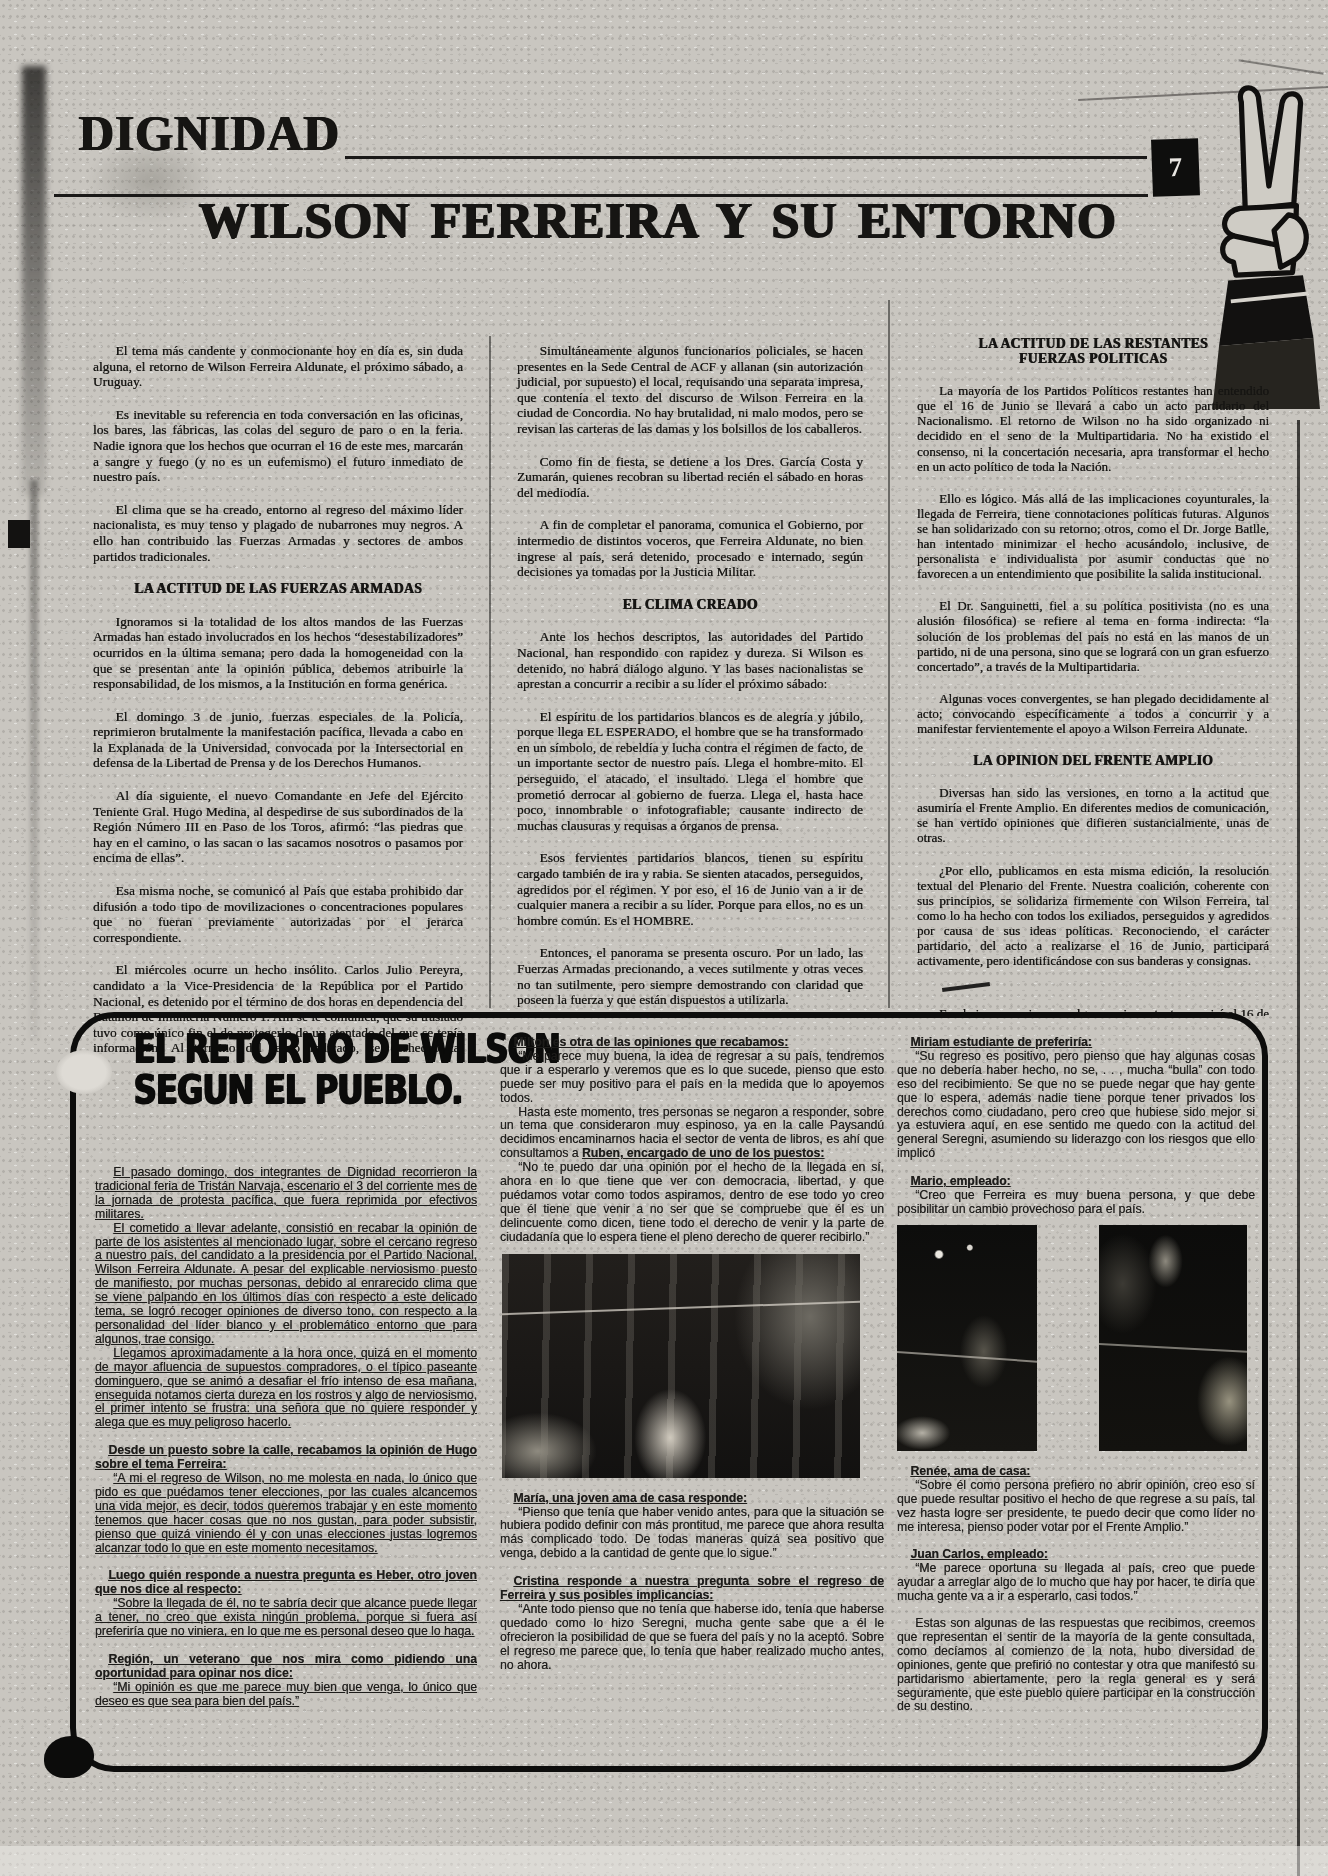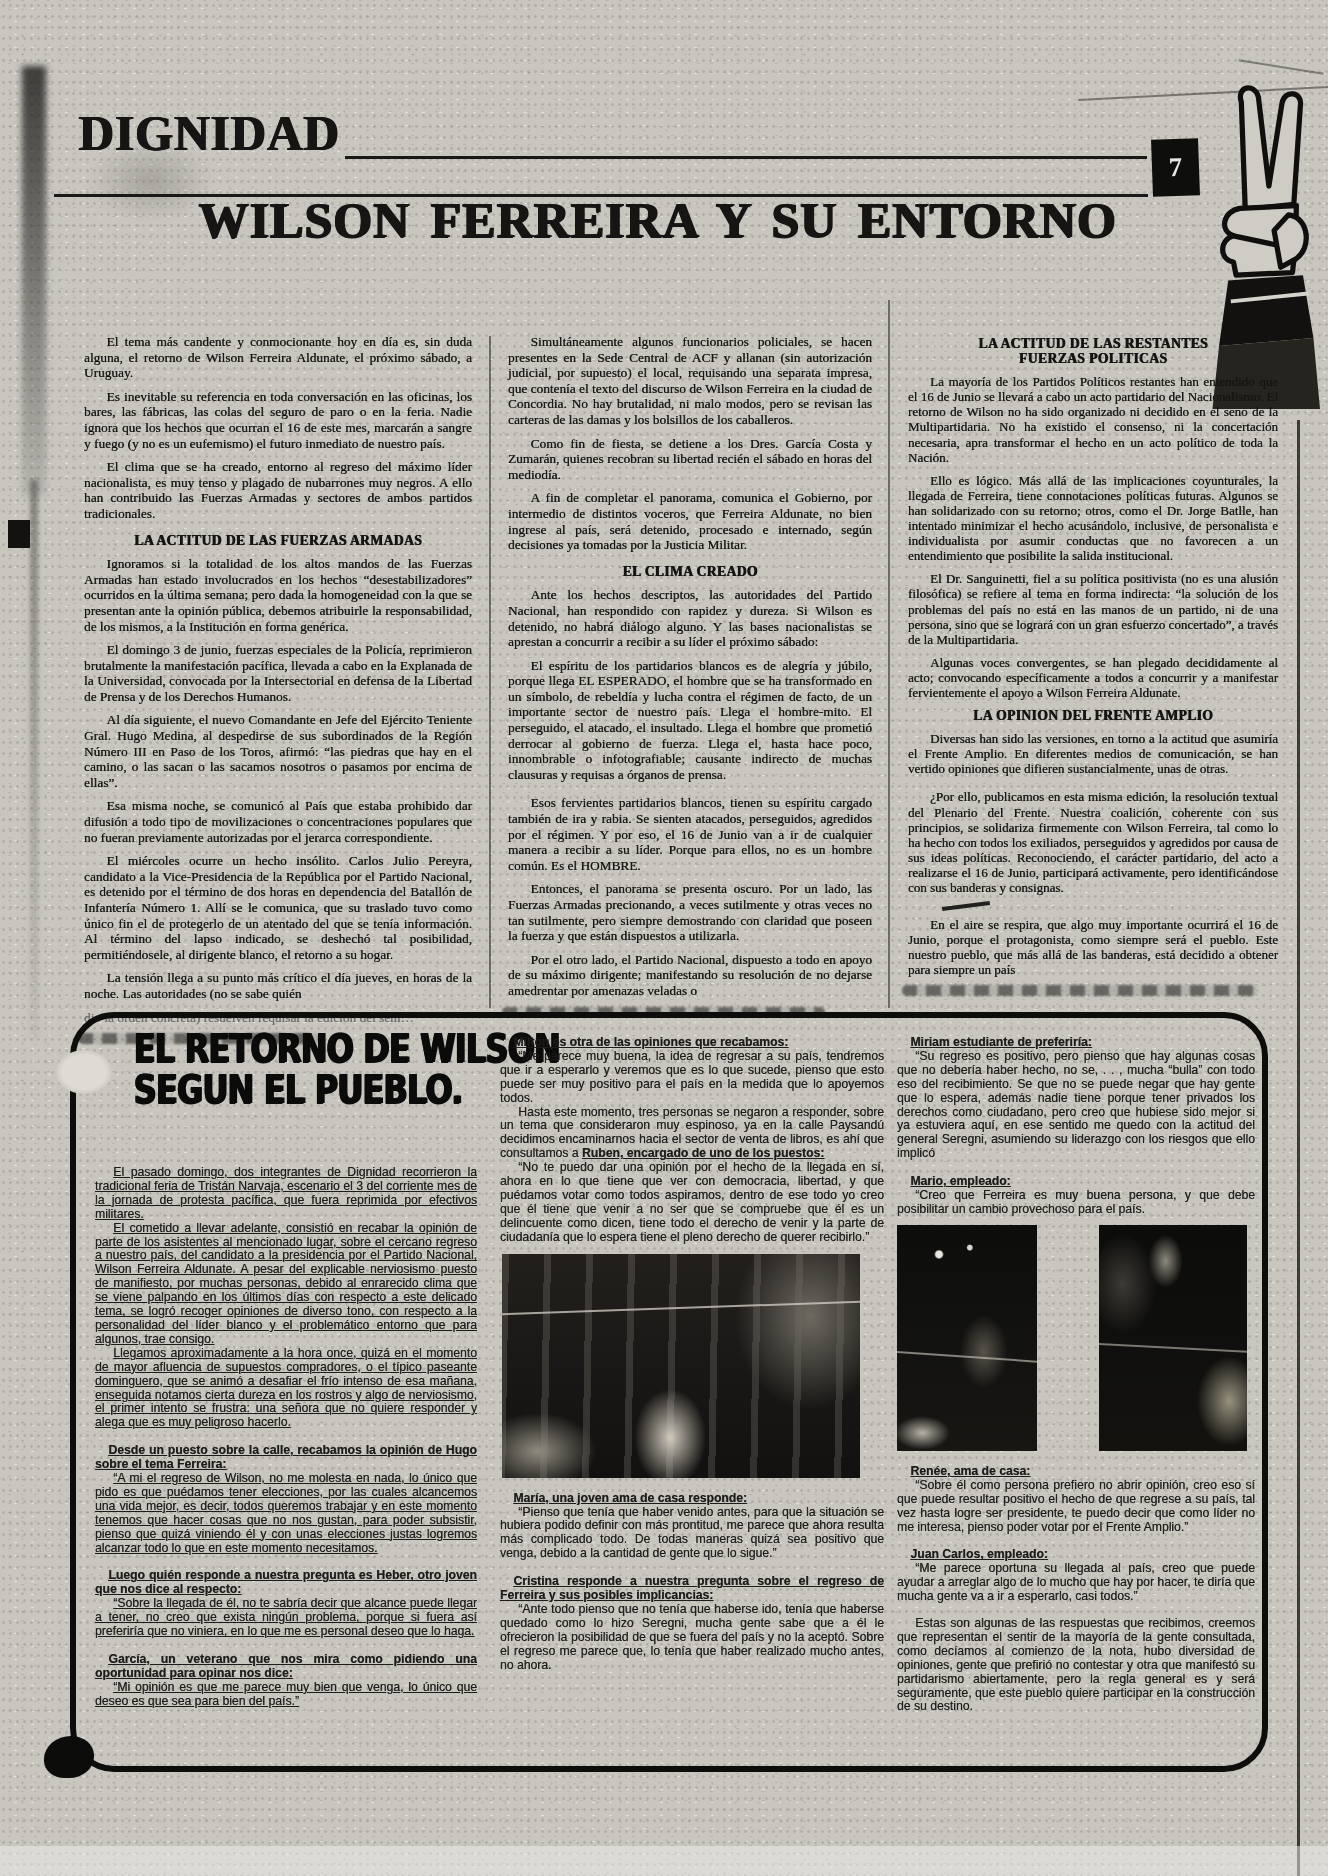--- a/index.html
+++ b/index.html
@@ -27,21 +27,21 @@
   
   .headline{position:absolute;left:168px;top:192px;width:978px;text-align:center;
     font-family:"Liberation Serif",serif;font-weight:700;font-size:50px;line-height:56px;
     letter-spacing:1px;word-spacing:7px;
     text-shadow:1.8px 0 0 currentColor,0 .8px 0 currentColor;}
 
   
   .col{position:absolute;text-align:justify;overflow:hidden;}
   .art{font-family:"Liberation Serif","DejaVu Serif",serif;font-size:13.3px;line-height:15.6px;
     text-shadow:.35px 0 0 rgba(20,20,18,.75);}
-  .art p{margin:8px;text-indent:1.7em;}
+  .art p{margin:17px;text-indent:1.7em;}
   .art h3{margin:11px 0 6px;text-align:center;font-size:13.6px;letter-spacing:.4px;
     text-shadow:.8px 0 0 currentColor;}
   .gap{margin-top:13px !important;}
   .fade{opacity:.5;filter:blur(.4px);}
   .smear{height:11px;margin:4px 6px 0 2px;border-radius:5px;filter:blur(1.1px);
     background:repeating-linear-gradient(90deg, rgba(25,24,22,.55) 0 15px, rgba(25,24,22,.12) 15px 24px);}
   .dash{width:48px;height:4px;background:#222120;margin:9px 0 9px 42px;transform:rotate(-7deg);}
 
   .vrule{position:absolute;width:2px;background:rgba(15,15,14,.5);}
 
@@ -198,21 +198,21 @@
   </div>
 
   <div class="col vox" style="left:95px;top:1166px;width:382px;height:582px;text-decoration:underline;">
     <p>El pasado domingo, dos integrantes de Dignidad recorrieron la tradicional feria de Tristán Narvaja, escenario el 3 del corriente mes de la jornada de protesta pacífica, que fuera reprimida por efectivos militares.</p>
     <p>El cometido a llevar adelante, consistió en recabar la opinión de parte de los asistentes al mencionado lugar, sobre el cercano regreso a nuestro país, del candidato a la presidencia por el Partido Nacional, Wilson Ferreira Aldunate. A pesar del explicable nerviosismo puesto de manifiesto, por muchas personas, debido al enrarecido clima que se viene palpando en los últimos días con respecto a este delicado tema, se logró recoger opiniones de diverso tono, con respecto a la personalidad del líder blanco y el problemático entorno que para algunos, trae consigo.</p>
     <p>Llegamos aproximadamente a la hora once, quizá en el momento de mayor afluencia de supuestos compradores, o el típico paseante dominguero, que se animó a desafiar el frío intenso de esa mañana, enseguida notamos cierta dureza en los rostros y algo de nerviosismo, el primer intento se frustra: una señora que no quiere responder y alega que es muy peligroso hacerlo.</p>
     <p class="lead">Desde un puesto sobre la calle, recabamos la opinión de Hugo sobre el tema Ferreira:</p>
     <p>“A mi el regreso de Wilson, no me molesta en nada, lo único que pido es que puédamos tener elecciones, por las cuales alcancemos una vida mejor, es decir, todos queremos trabajar y en este momento tenemos que hacer cosas que no nos gustan, para poder subsistir, pienso que quizá viniendo él y con unas elecciones justas logremos alcanzar todo lo que en este momento necesitamos.</p>
     <p class="lead">Luego quién responde a nuestra pregunta es Heber, otro joven que nos dice al respecto:</p>
     <p>“Sobre la llegada de él, no te sabría decir que alcance puede llegar a tener, no creo que exista ningún problema, porque si fuera así preferiría que no viniera, en lo que me es personal deseo que lo haga.</p>
-    <p class="lead">García, un veterano que nos mira como pidiendo una oportunidad para opinar nos dice:</p>
+    <p class="lead">Región, un veterano que nos mira como pidiendo una oportunidad para opinar nos dice:</p>
     <p>“Mi opinión es que me parece muy bien que venga, lo único que deseo es que sea para bien del país.”</p>
   </div>
 
   <div class="col vox" style="left:500px;top:1022px;width:384px;height:730px;">
     <p class="lead">Milton es otra de las opiniones que recabamos:</p>
     <p>“Me parece muy buena, la idea de regresar a su país, tendremos que ir a esperarlo y veremos que es lo que sucede, pienso que esto puede ser muy positivo para el país en la medida que lo apoyemos todos.</p>
     <p><span>Hasta este momento, tres personas se negaron a responder, sobre un tema que consideraron muy espinoso, ya en la calle Paysandú decidimos encaminarnos hacia el sector de venta de libros, es ahí que consultamos a </span><span style="font-weight:700;text-decoration:underline;">Ruben, encargado de uno de los puestos:</span></p>
     <p>“No te puedo dar una opinión por el hecho de la llegada en sí, ahora en lo que tiene que ver con democracia, libertad, y que puédamos votar como todos aspiramos, dentro de ese todo yo creo que él tiene que venir a no ser que se compruebe que él es un delincuente como dicen, tiene todo el derecho de venir y la parte de ciudadanía que lo espera tiene el pleno derecho de querer recibirlo.”</p>
     <div class="photo photo-market"></div>
     <p class="lead">María, una joven ama de casa responde:</p>

